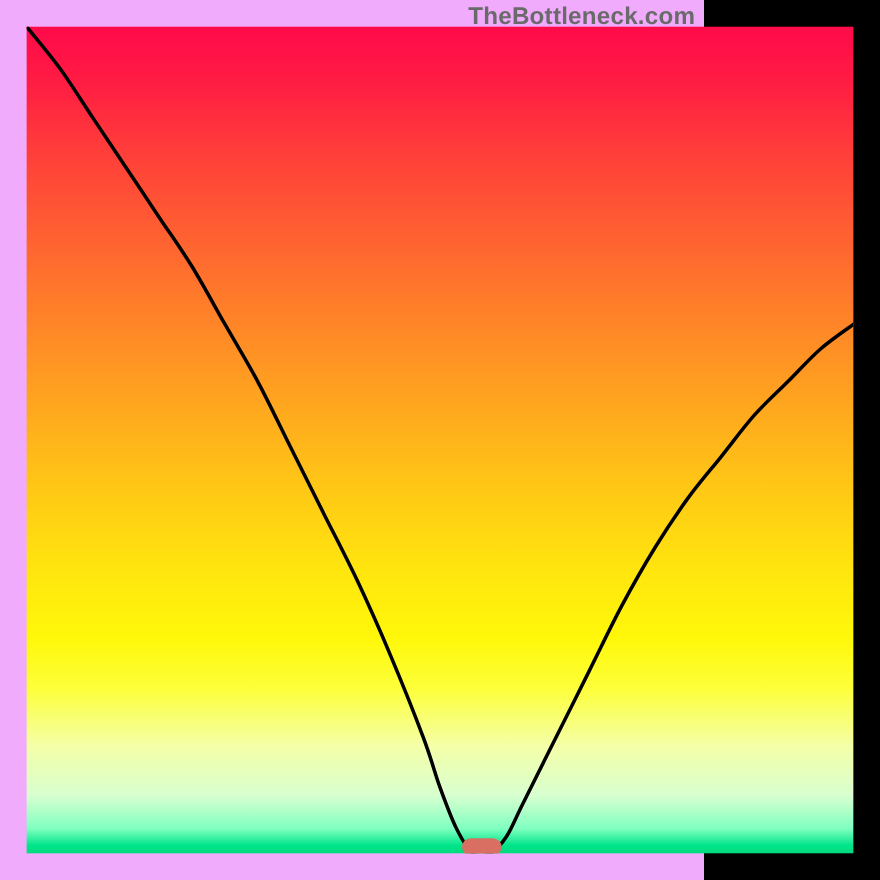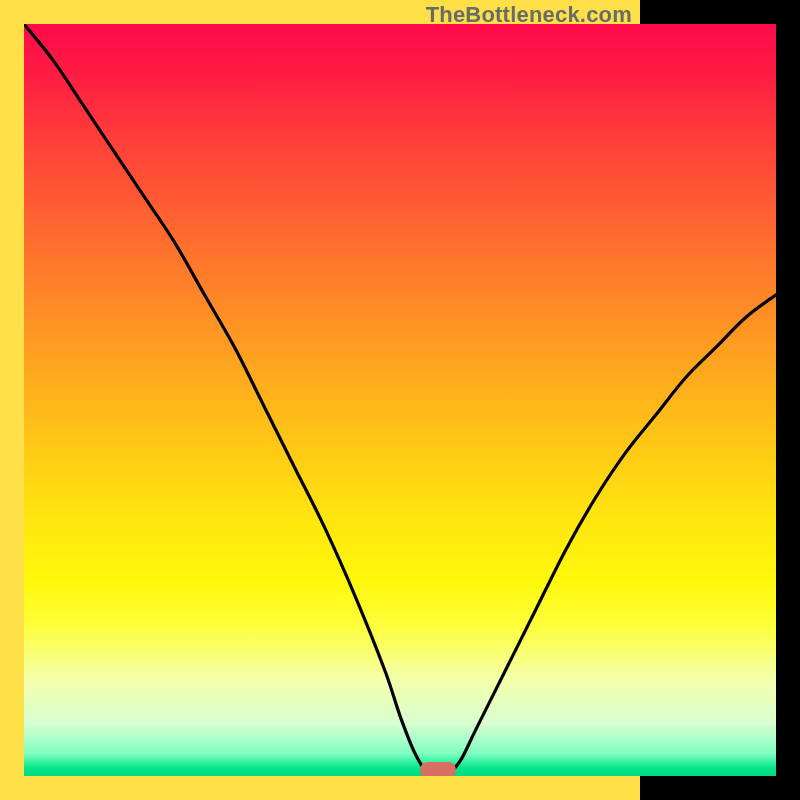--- a/index.html
+++ b/index.html
@@ -9,21 +9,21 @@
     height: 800px;
     background: #000;
     overflow: hidden;
     font-family: Arial, Helvetica, sans-serif;
   }
   .frame {
     position: absolute;
     top: 0; left: 0;
     width: 640px;
     height: 800px;
-    background: #fde047;
+    background: #f0abfc;
   }
   .plot-area {
     position: absolute;
     top: 24px;
     left: 24px;
     width: 752px;
     height: 752px;
     overflow: hidden;
   }
   .gradient-bg {

